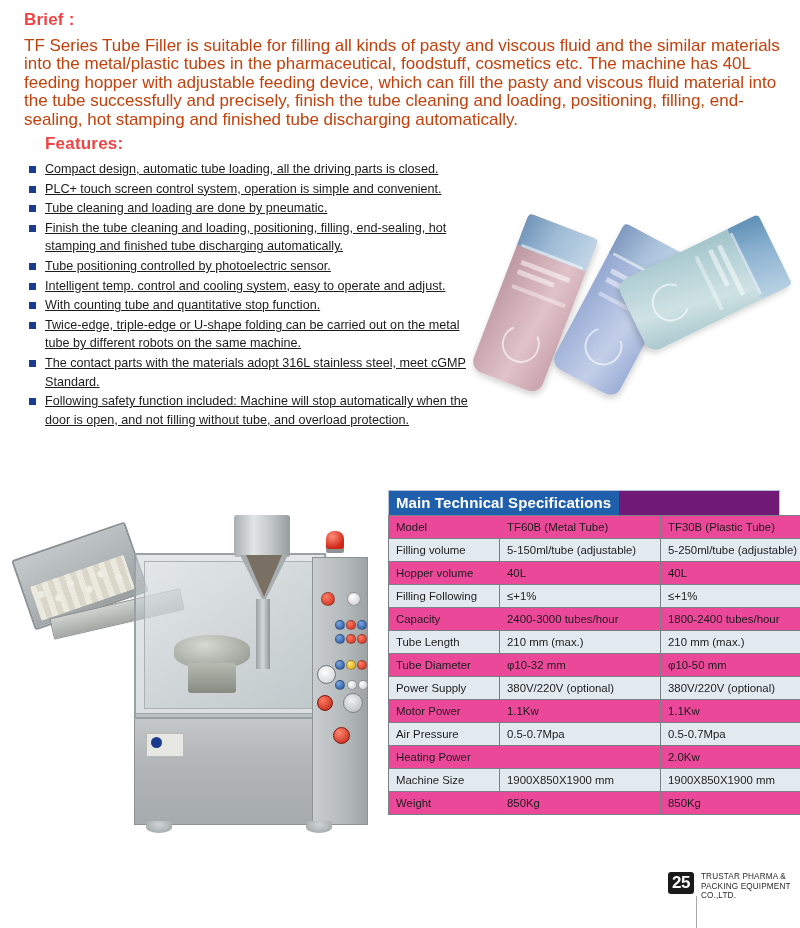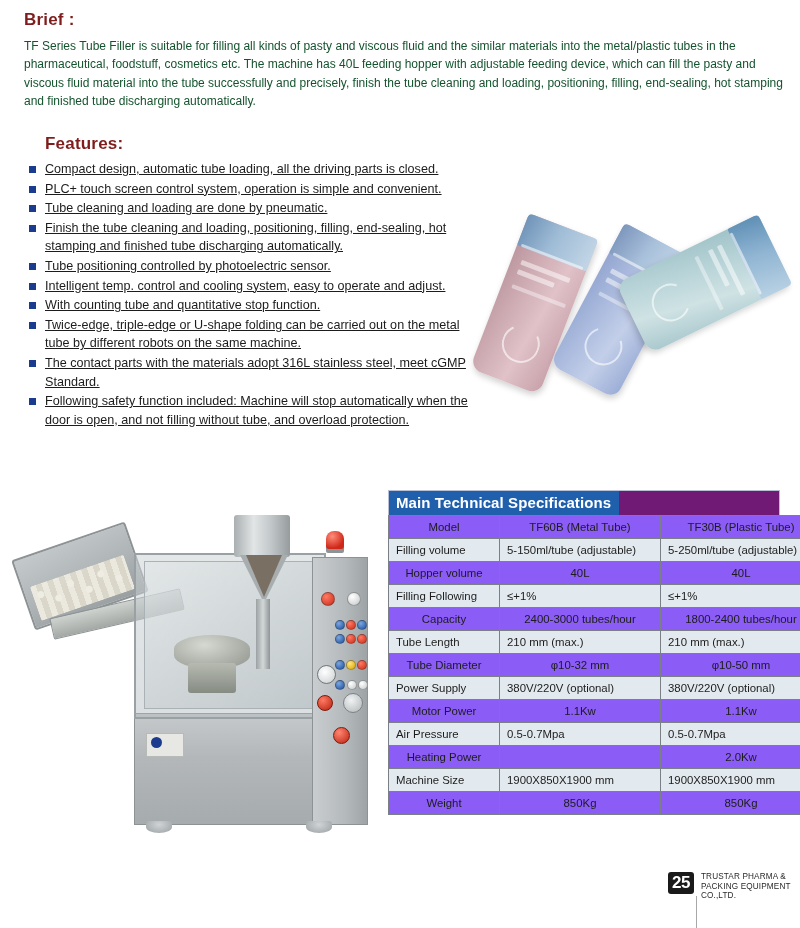--- a/index.html
+++ b/index.html
@@ -20,28 +20,28 @@
   
   #brief-section {
     position: absolute;
     left: 24px;
     top: 10px;
     width: 760px;
   }
   .section-heading {
     font-size: 17px;
     font-weight: bold;
-    color: #7f1d1d;
+    color: #ef4444;
     letter-spacing: 0.2px;
     margin: 0 0 7px 0;
   }
   #brief-body {
-    font-size: 12px;
+    font-size: 17px;
     line-height: 18.4px;
-    color: #14532d;
+    color: #c2410c;
     text-align: left;
     margin: 0;
   }
 
   
   #features-section {
     position: absolute;
     left: 24px;
     top: 134px;
     width: 462px;
@@ -364,21 +364,21 @@
     border: 1px solid #7a8086;
     font-size: 11.4px;
     color: #1c1c1c;
     padding: 4px 7px;
     height: 14px;
     vertical-align: middle;
   }
   #spec-table td.label-cell { width: 96px; }
   #spec-table td.val-cell   { width: 146px; }
   #spec-table tr.shaded td  { background: #e3eaef; }
-  #spec-table tr.plain td   { background: #8b5cf6; text-align: center; }
+  #spec-table tr.plain td   { background: #ec4899; }
 
   
   #footer {
     position: absolute;
     left: 668px;
     top: 872px;
     display: flex;
     align-items: flex-start;
   }
   #page-number {

